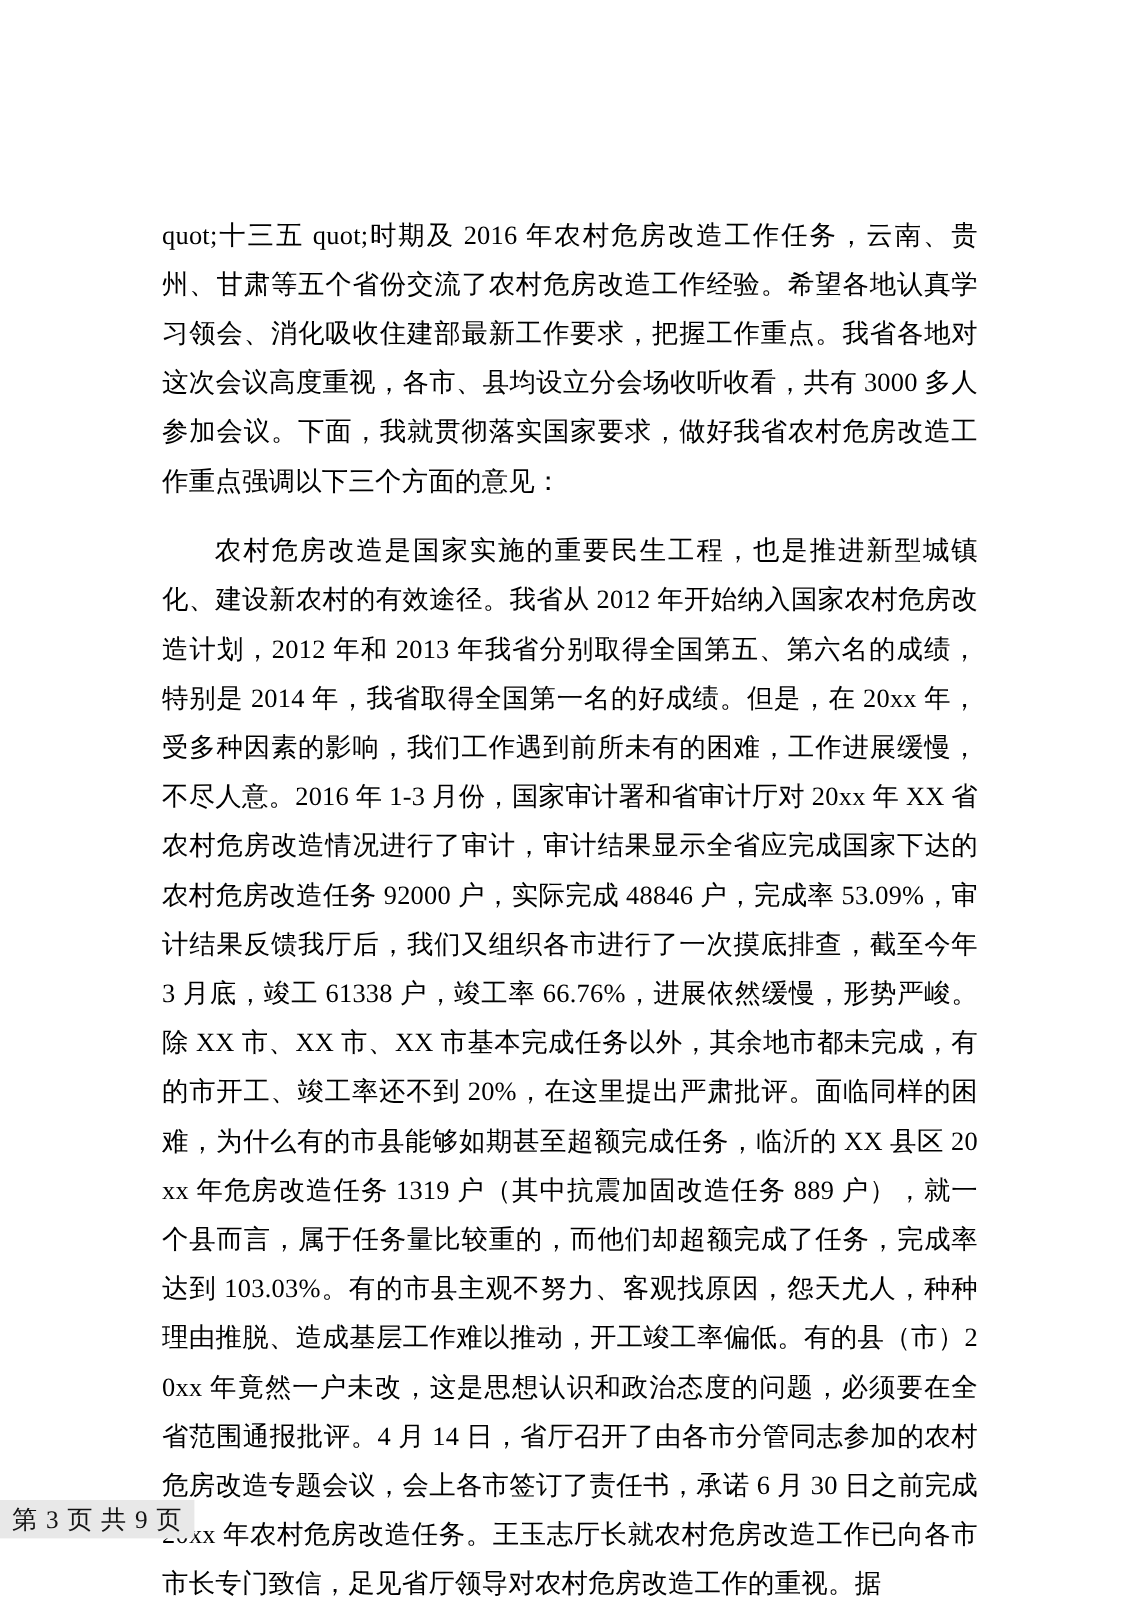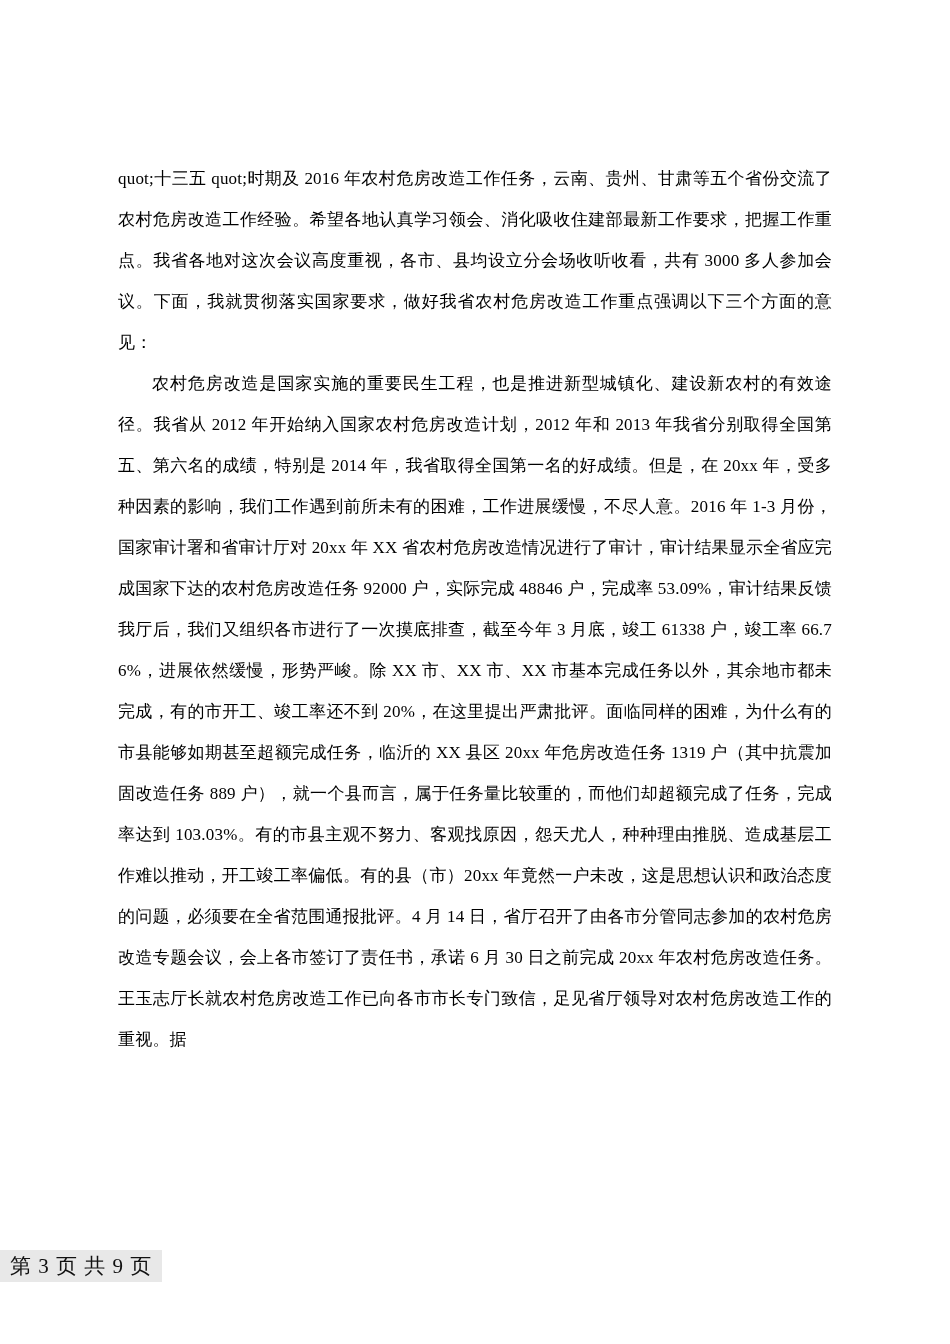--- a/index.html
+++ b/index.html
@@ -23,22 +23,22 @@
     height: 1344px;
     background: #ffffff;
   }
   .content {
     position: absolute;
     left: 118px;
     top: 158px;
     width: 714px;
   }
   p {
-    margin: 0;
-    font-size: 17px;
+    margin: 17px;
+    font-size: 22px;
     line-height: 41px;
     text-align: justify;
     text-justify: inter-ideograph;
     letter-spacing: 0.2px;
     word-break: break-all;
   }
   p.indent {
     text-indent: 2em;
   }
   .footer {

